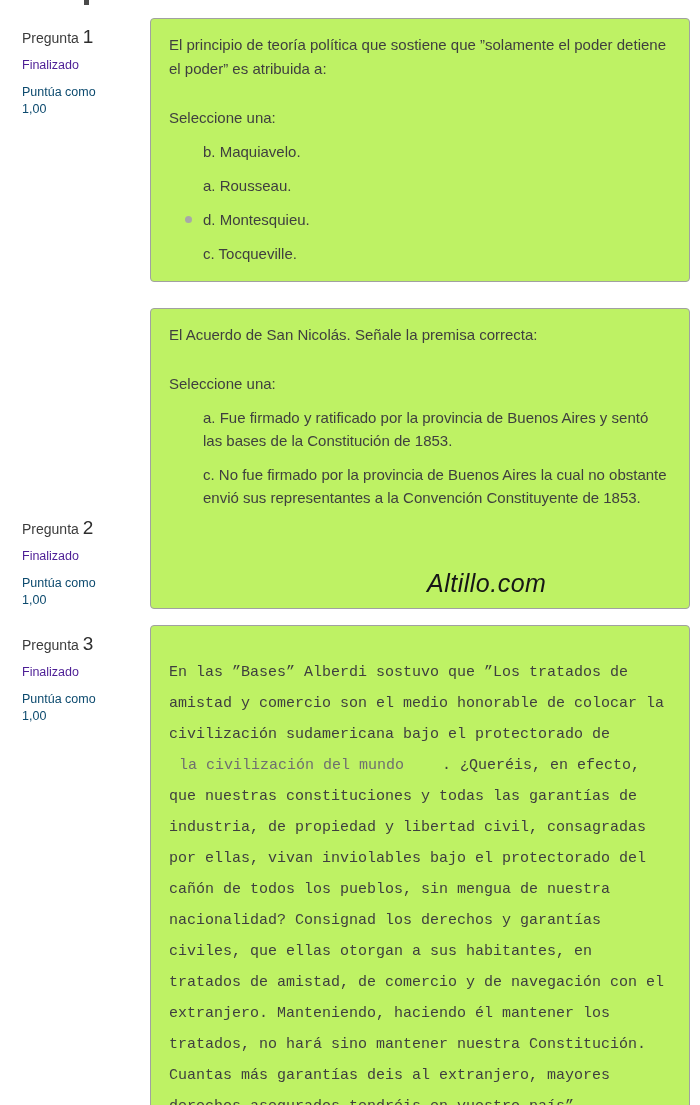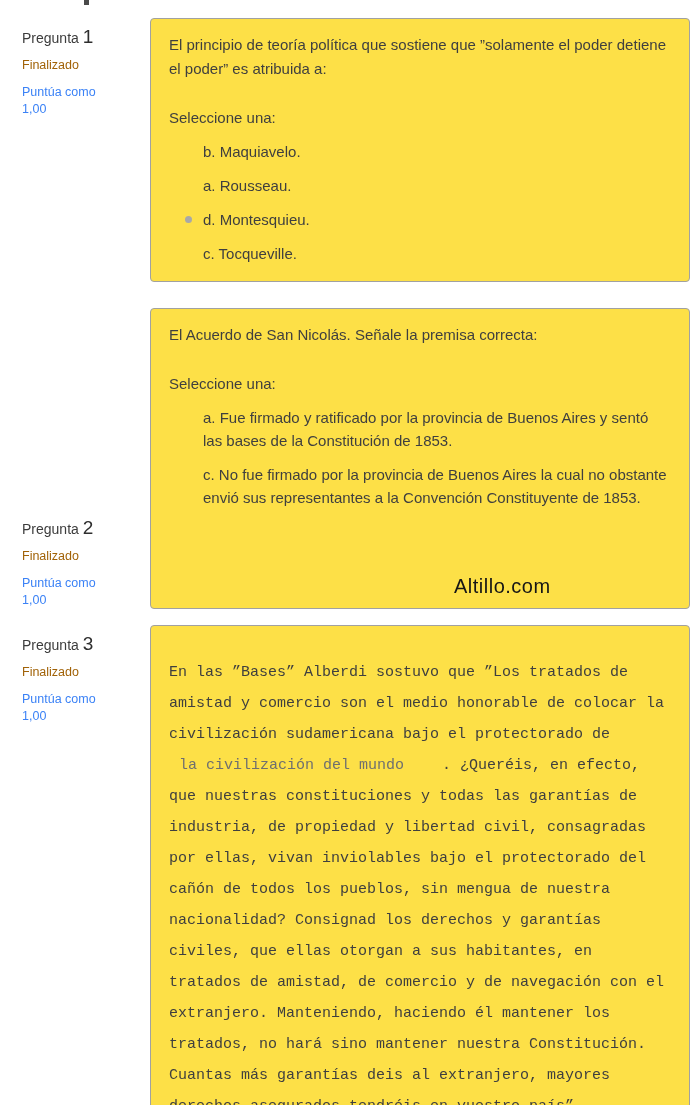--- a/index.html
+++ b/index.html
@@ -15,28 +15,28 @@
   .artifact { position: absolute; left: 84px; top: 0; width: 5px; height: 5px; background: #4a4a4a; }
 
   .question-row { display: flex; align-items: flex-start; }
   .question-row.q1 { margin-top: 18px; }
   .question-row.q2 { margin-top: 26px; align-items: flex-end; }
   .question-row.q3 { margin-top: 16px; border-radius: 22px; }
 
   .qinfo { flex: none; width: 150px; padding: 8px 10px 0 22px; }
   .qlabel { font-size: 14px; color: #3c3c3c; line-height: 22px; }
   .qnum  { font-size: 19px; color: #2e2e2e; }
-  .qstatus { font-size: 12.5px; color: #a16207; margin-top: 8px; line-height: 16px; }
-  .qgrade  { font-size: 12.5px; color: #3b82f6; margin-top: 11px; line-height: 17px; width: 88px; }
+  .qstatus { font-size: 12.5px; color: #4c1d95; margin-top: 8px; line-height: 16px; }
+  .qgrade  { font-size: 12.5px; color: #0c4a6e; margin-top: 11px; line-height: 17px; width: 88px; }
 
   .qbox {
     flex: none; width: 540px;
     border: 1px solid #a1a1a1;
     border-radius: 4px;
-    background: #fde047;
+    background: #bef264;
     padding: 14px 20px 16px 18px;
     position: relative;
   }
   .qbox.q1box { min-height: 254px; }
   .qbox.q2box { min-height: 301px; }
   .qbox.q3box { min-height: 453px; }
 
   .qtext { margin: 0; font-size: 15px; line-height: 24px; }
   .qprompt { margin: 26px 0 0 0; font-size: 15px; line-height: 22px; }
 
@@ -51,25 +51,26 @@
   .opt .dot {
     display: none;
     position: absolute; left: 0; top: 8px;
     width: 7px; height: 7px; border-radius: 50%;
     background: #a8a8a8;
   }
   .opt.selected .dot { display: block; }
 
   .watermark {
     position: absolute;
-    left: 303px; bottom: 10px;
-    font-size: 20px;
+    left: 276px; bottom: 10px;
+    font-size: 25px;
     color: #161616;
     letter-spacing: 0.5px;
     white-space: nowrap;
+    font-style: italic;
   }
 
   .qpara { margin: 17px 0 0 0; font-size: 15px; line-height: 31px; font-family: Liberation Mono, monospace; }
   .blank {
     display: inline-block;
     width: 264px;
     padding-left: 10px;
     color: #6f6f6f;
     vertical-align: baseline;
   }

